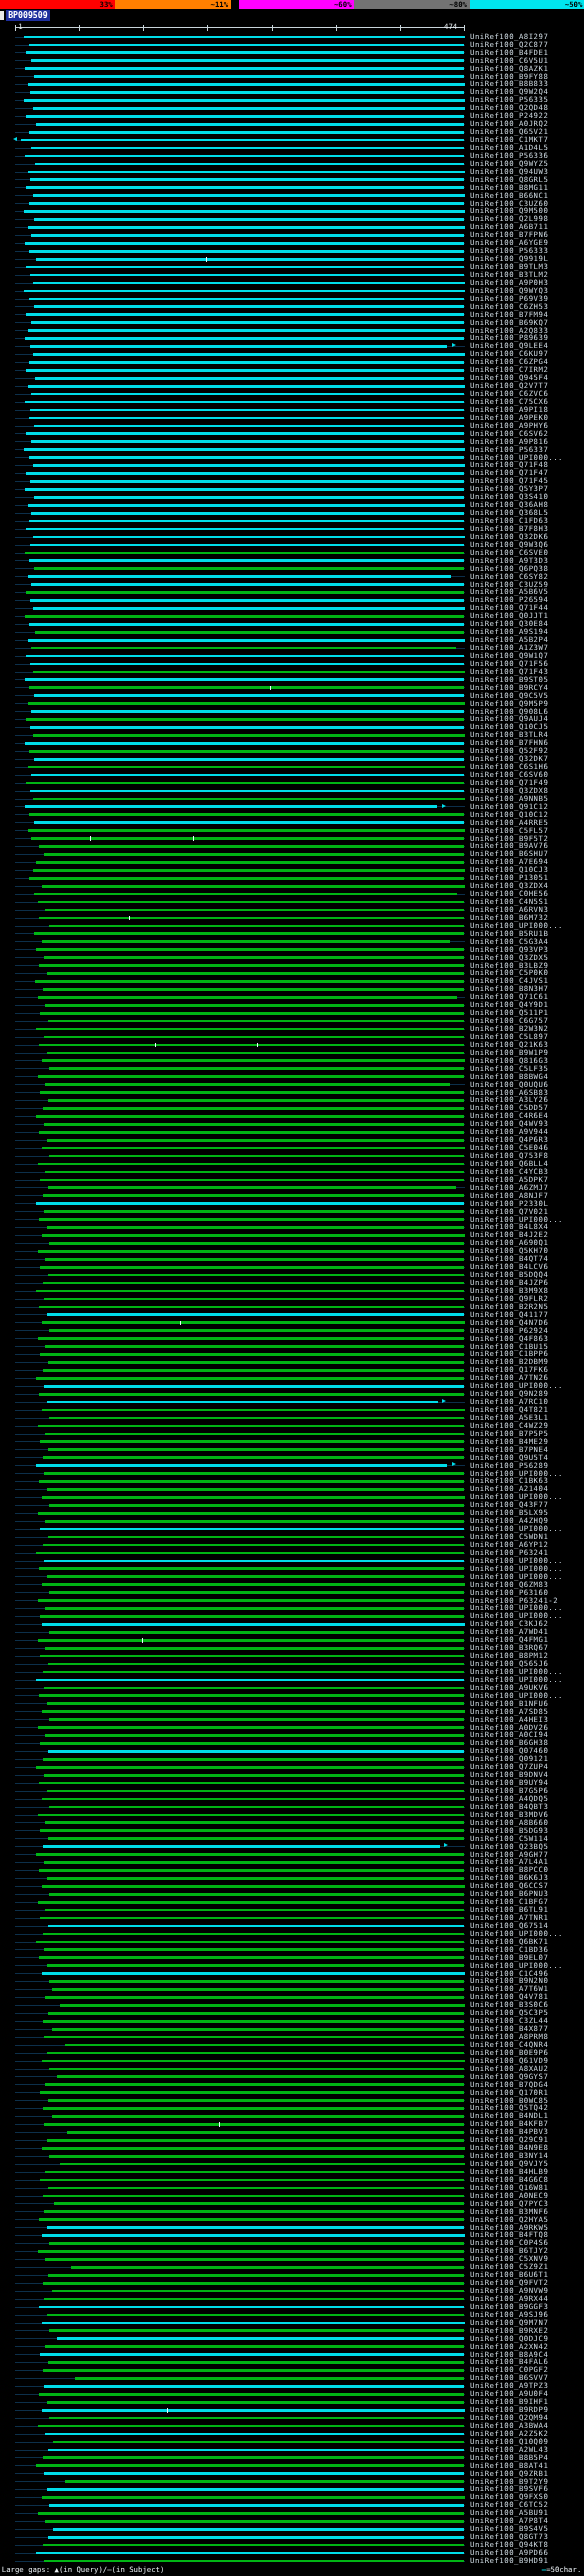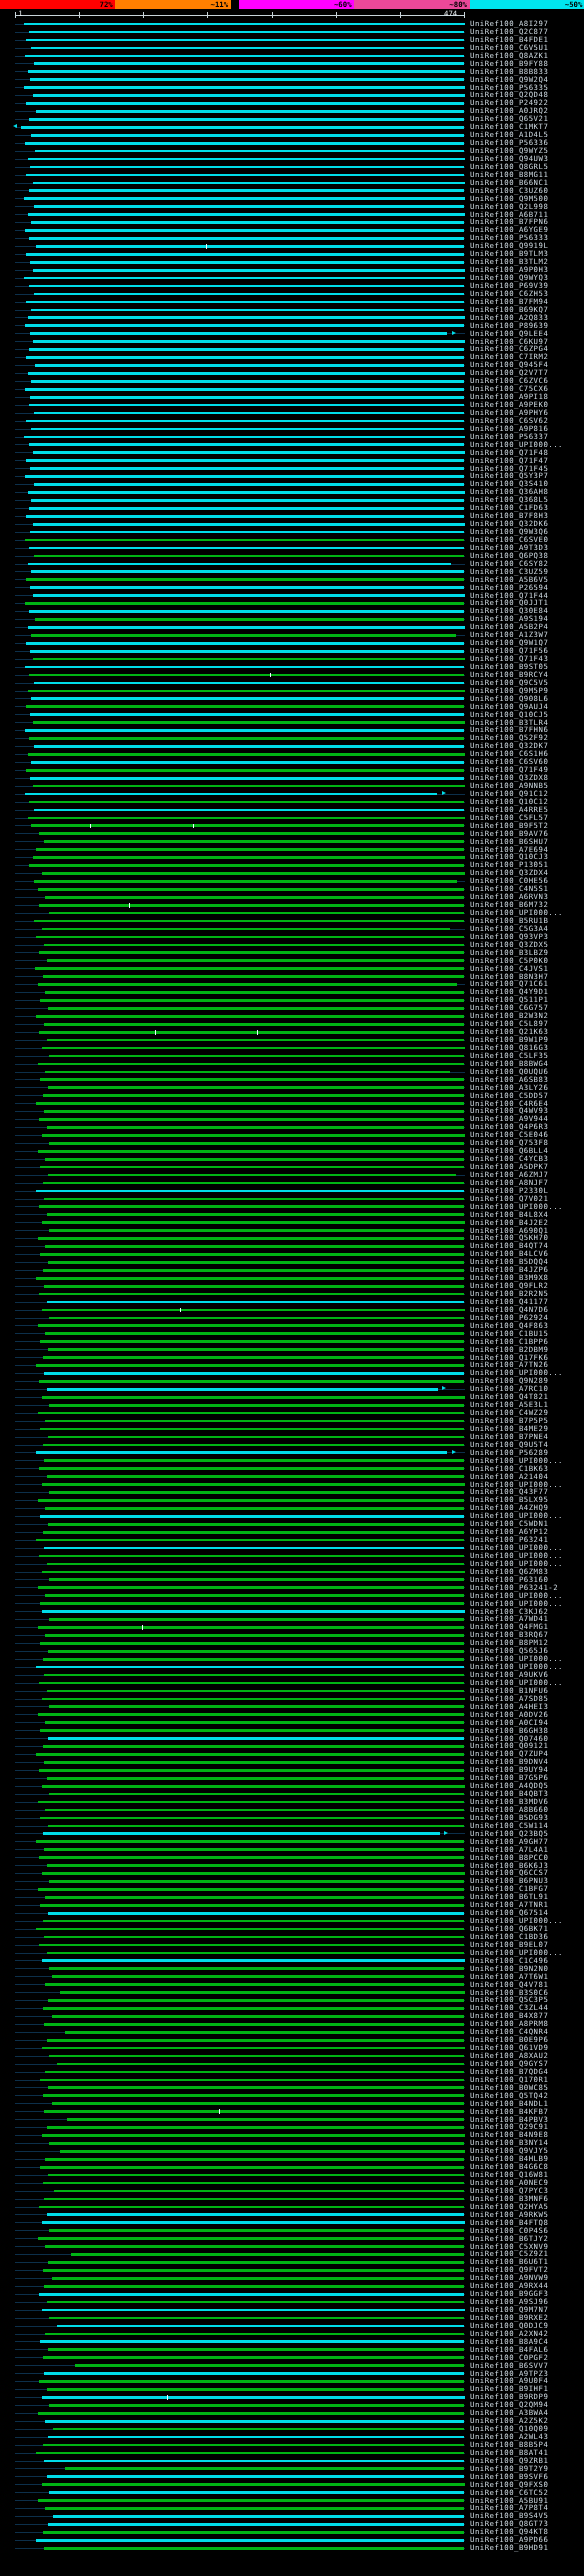--- a/index.html
+++ b/index.html
@@ -49,36 +49,40 @@
   #scale  { position:absolute; right:3.7px; top:0; }
   #scale .dash { color:#00dce8; font-weight:bold; }
 </style>
 </head>
 <body>
 
 <div id="app">
 
   <div id="key">
       <div class="kseg" style="background: rgb(255, 0, 0);">
-        <span>72%</span>
+        <span>33%</span>
       </div>
       <div class="kseg" style="background: rgb(255, 127, 0);">
         <span>~11%</span>
       </div>
       <div class="kseg" style="background: rgb(255, 0, 255); margin-left: 8px;">
         <span>~60%</span>
       </div>
-      <div class="kseg" style="background: #ec4899;">
+      <div class="kseg" style="background: #737373;">
         <span>~80%</span>
       </div>
       <div class="kseg" style="background: rgb(0, 229, 238);">
         <span>~50%</span>
       </div>
     </div>
 
+  <div id="hdr">
+    <div id="cursor"></div>
+    <span class="qname">BP009509</span>
+  </div>
 
   <div id="ruler">
     <div id="rline" style="left: 14.6px; width: 450px;"></div>
     <span id="rstart">1</span>
     <span id="rend">474</span>
   <div class="rtick" style="left: 14.6px;"></div>
       <div class="rtick" style="left: 79px;"></div>
       <div class="rtick" style="left: 143px;"></div>
       <div class="rtick" style="left: 207px;"></div>
       <div class="rtick" style="left: 272px;"></div>
@@ -1695,15 +1699,19 @@
         <div class="bar c" style="left: 36px; width: 428px;"></div>
         <span class="lab">UniRef100_A9PD66</span>
       </div>
       <div class="row">
         <div class="base"></div>
         <div class="bar g" style="left: 44px; width: 420px;"></div>
         <span class="lab">UniRef100_B9HD91</span>
       </div>
     </div>
 
+  <div id="footer">
+    <span id="gapleg">Large gaps: ▲(in Query)/—(in Subject)</span>
+    <span id="scale"><span class="dash">—</span><span>=50char.</span></span>
+  </div>
 
 </div>
 
 
 </body></html>

